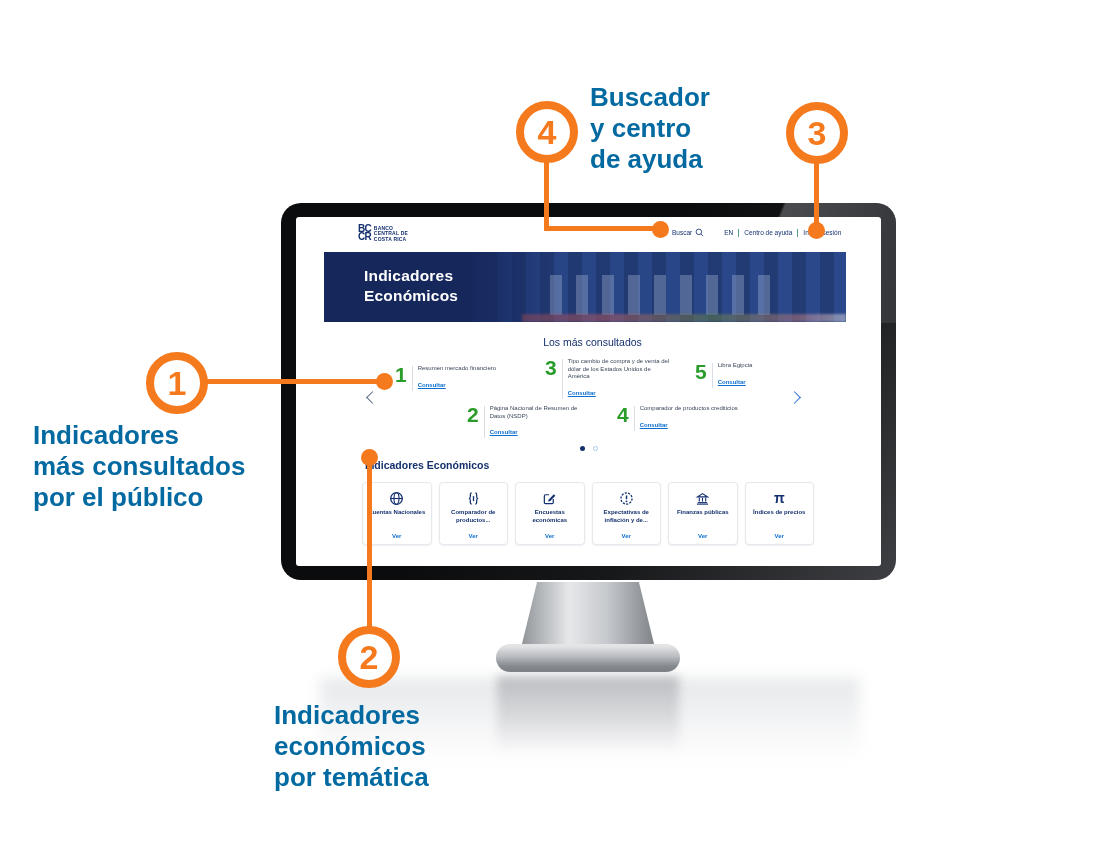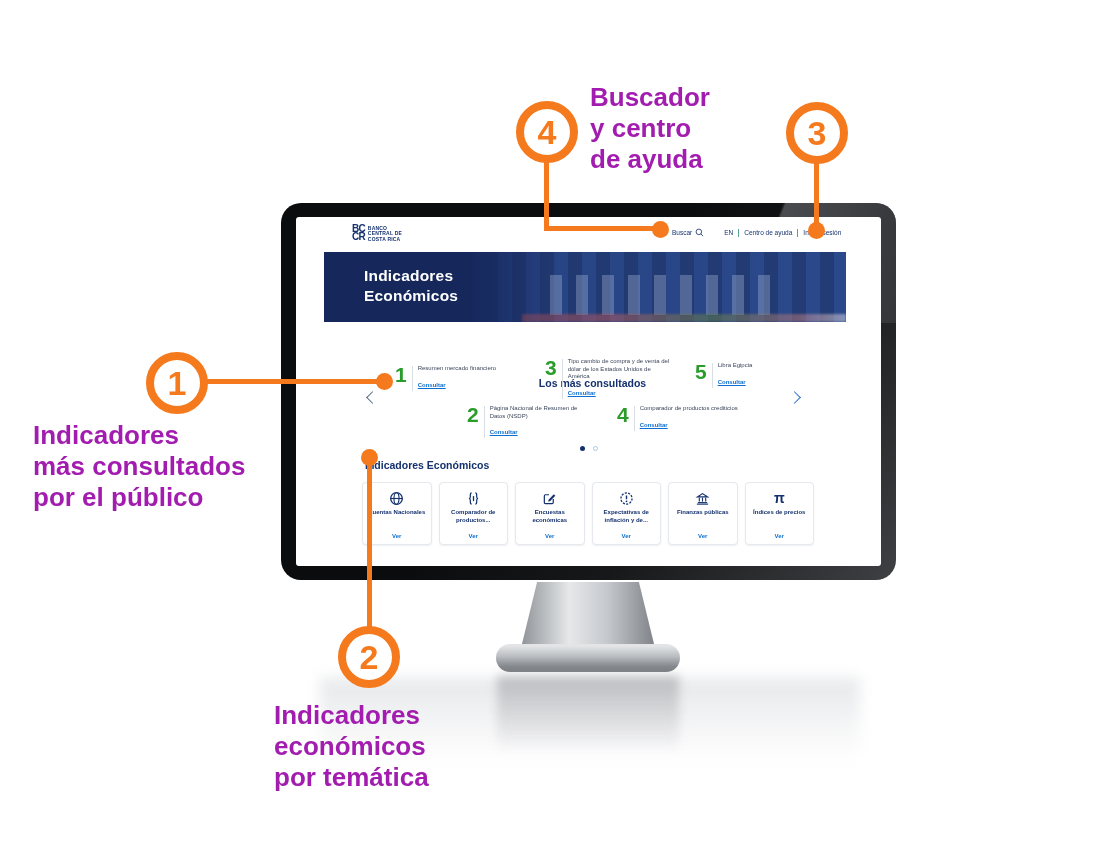--- a/index.html
+++ b/index.html
@@ -17,21 +17,21 @@
          background:linear-gradient(90deg,#8f9397 0%,#e6e8ea 36%,#c6c9cd 64%,#7f8388 100%);
          clip-path:polygon(12% 0,88% 0,100% 100%,0 100%);}
   .stand-base{position:absolute;left:496px;top:644px;width:184px;height:28px;border-radius:14px;
          background:linear-gradient(#e2e4e6 8%,#b9bcc0 45%,#84888d 80%,#6e7277 100%);}
   .refl-wide{position:absolute;left:320px;top:678px;width:540px;height:84px;
          background:linear-gradient(rgba(222,224,227,.75),rgba(255,255,255,0));filter:blur(7px);}
   .refl-stand{position:absolute;left:497px;top:676px;width:182px;height:78px;
          background:linear-gradient(rgba(150,153,158,.55),rgba(255,255,255,0));filter:blur(5px);}
 
   
-  .logo{position:absolute;left:56px;top:8px;display:flex;gap:3px;cursor:pointer;}
+  .logo{position:absolute;left:62px;top:8px;display:flex;gap:3px;cursor:pointer;}
   .logo-mark{color:#14316e;font-weight:bold;font-size:10px;line-height:7.5px;letter-spacing:-0.8px;}
   .logo-name{color:#14316e;font-weight:bold;font-size:5px;line-height:5.4px;letter-spacing:.2px;padding-top:1px;}
   .utility{position:absolute;left:376px;top:11px;display:flex;align-items:center;color:#14316e;font-size:6.5px;}
   .search-label{margin-right:3px;}
   .search-icon{width:9px;height:9px;margin-right:15px;}
   .nav-item{padding:0 5px;white-space:nowrap;cursor:pointer;}
   .nav-sep{width:1px;height:8px;background:#5ba08f;}
 
   
   .hero{position:absolute;left:28px;top:35px;width:522px;height:70px;background:#16275c;overflow:hidden;}
@@ -40,21 +40,21 @@
   .hero-photo::after{content:"";position:absolute;inset:0;
       background:linear-gradient(90deg,#16275c 0,rgba(22,39,92,.35) 90px,rgba(22,39,92,.25) 100%);}
   .hero-statues{position:absolute;bottom:7px;left:42%;width:46%;height:40px;filter:blur(.4px);
       background:repeating-linear-gradient(90deg,rgba(195,208,232,0) 0 7px,rgba(195,208,232,.30) 7px 19px,rgba(195,208,232,0) 19px 26px);
       border-radius:4px 4px 0 0;}
   .hero-flowers{position:absolute;bottom:0;left:38%;right:0;height:8px;filter:blur(1.2px);
       background:linear-gradient(90deg,rgba(140,70,85,.55),rgba(190,90,95,.5) 28%,rgba(95,125,75,.55) 58%,rgba(205,125,125,.45) 85%,rgba(225,225,230,.5));}
   .hero-title{position:absolute;left:40px;top:14px;color:#ffffff;font-weight:bold;font-size:15.5px;line-height:19.5px;letter-spacing:.2px;}
 
   
-  .mc-title{position:absolute;top:119px;left:4px;width:100%;text-align:center;font-size:10.5px;font-weight:bold;color:#14316e;margin-top:41px;}
+  .mc-title{position:absolute;top:119px;left:4px;width:100%;text-align:center;font-size:10.5px;font-weight:normal;color:#14316e;}
   .mc-item{position:absolute;display:flex;}
   .mc-num{font-size:21px;line-height:20px;font-weight:bold;color:#2a9c2a;}
   .mc-sep{width:1px;background:#d9dee5;margin:1px 5px 0 5px;align-self:stretch;min-height:24px;}
   .mc-body{width:104px;}
   .mc-label{font-size:6px;line-height:7.5px;color:#3c475a;}
   .mc-link{display:inline-block;margin-top:2px;font-size:6px;font-weight:bold;color:#0d6fd0;text-decoration:underline;cursor:pointer;}
   .arrow{position:absolute;width:8px;height:8px;border-left:1.4px solid #55688a;border-bottom:1.4px solid #55688a;cursor:pointer;}
   .arrow-left{left:72px;top:176px;transform:rotate(45deg);}
   .arrow-right{left:494px;top:176px;transform:rotate(225deg);border-color:#2b6fd4;}
   .dots{position:absolute;top:229px;left:0;width:100%;display:flex;justify-content:center;gap:8px;}
@@ -72,21 +72,21 @@
   .pi-glyph{font-size:14px;font-weight:bold;color:#14316e;line-height:14px;}
   .card-label{flex:1;margin-top:3px;font-size:6px;line-height:7.5px;font-weight:bold;color:#14316e;text-align:center;}
   .card-link{font-size:6px;font-weight:bold;color:#0d6fd0;}
 
   
   .co-circle{position:absolute;width:62px;height:62px;box-sizing:border-box;border:8px solid #f5791d;
         border-radius:50%;background:#fff;display:flex;align-items:center;justify-content:center;
         font-size:34px;font-weight:bold;color:#f5791d;z-index:30;}
   .co-line{position:absolute;background:#f5791d;z-index:28;}
   .co-dot{position:absolute;width:17px;height:17px;border-radius:50%;background:#f5791d;z-index:29;}
-  .co-label{position:absolute;font-weight:bold;color:#a21caf;font-size:26px;line-height:31px;white-space:pre-line;z-index:30;}
+  .co-label{position:absolute;font-weight:bold;color:#0369a1;font-size:26px;line-height:31px;white-space:pre-line;z-index:30;}
 
   svg{display:block;}
 </style>
 </head>
 <body>
 
 <div class="canvas">
 
   <div class="bezel">
     <div class="bezel-sheen"></div>

